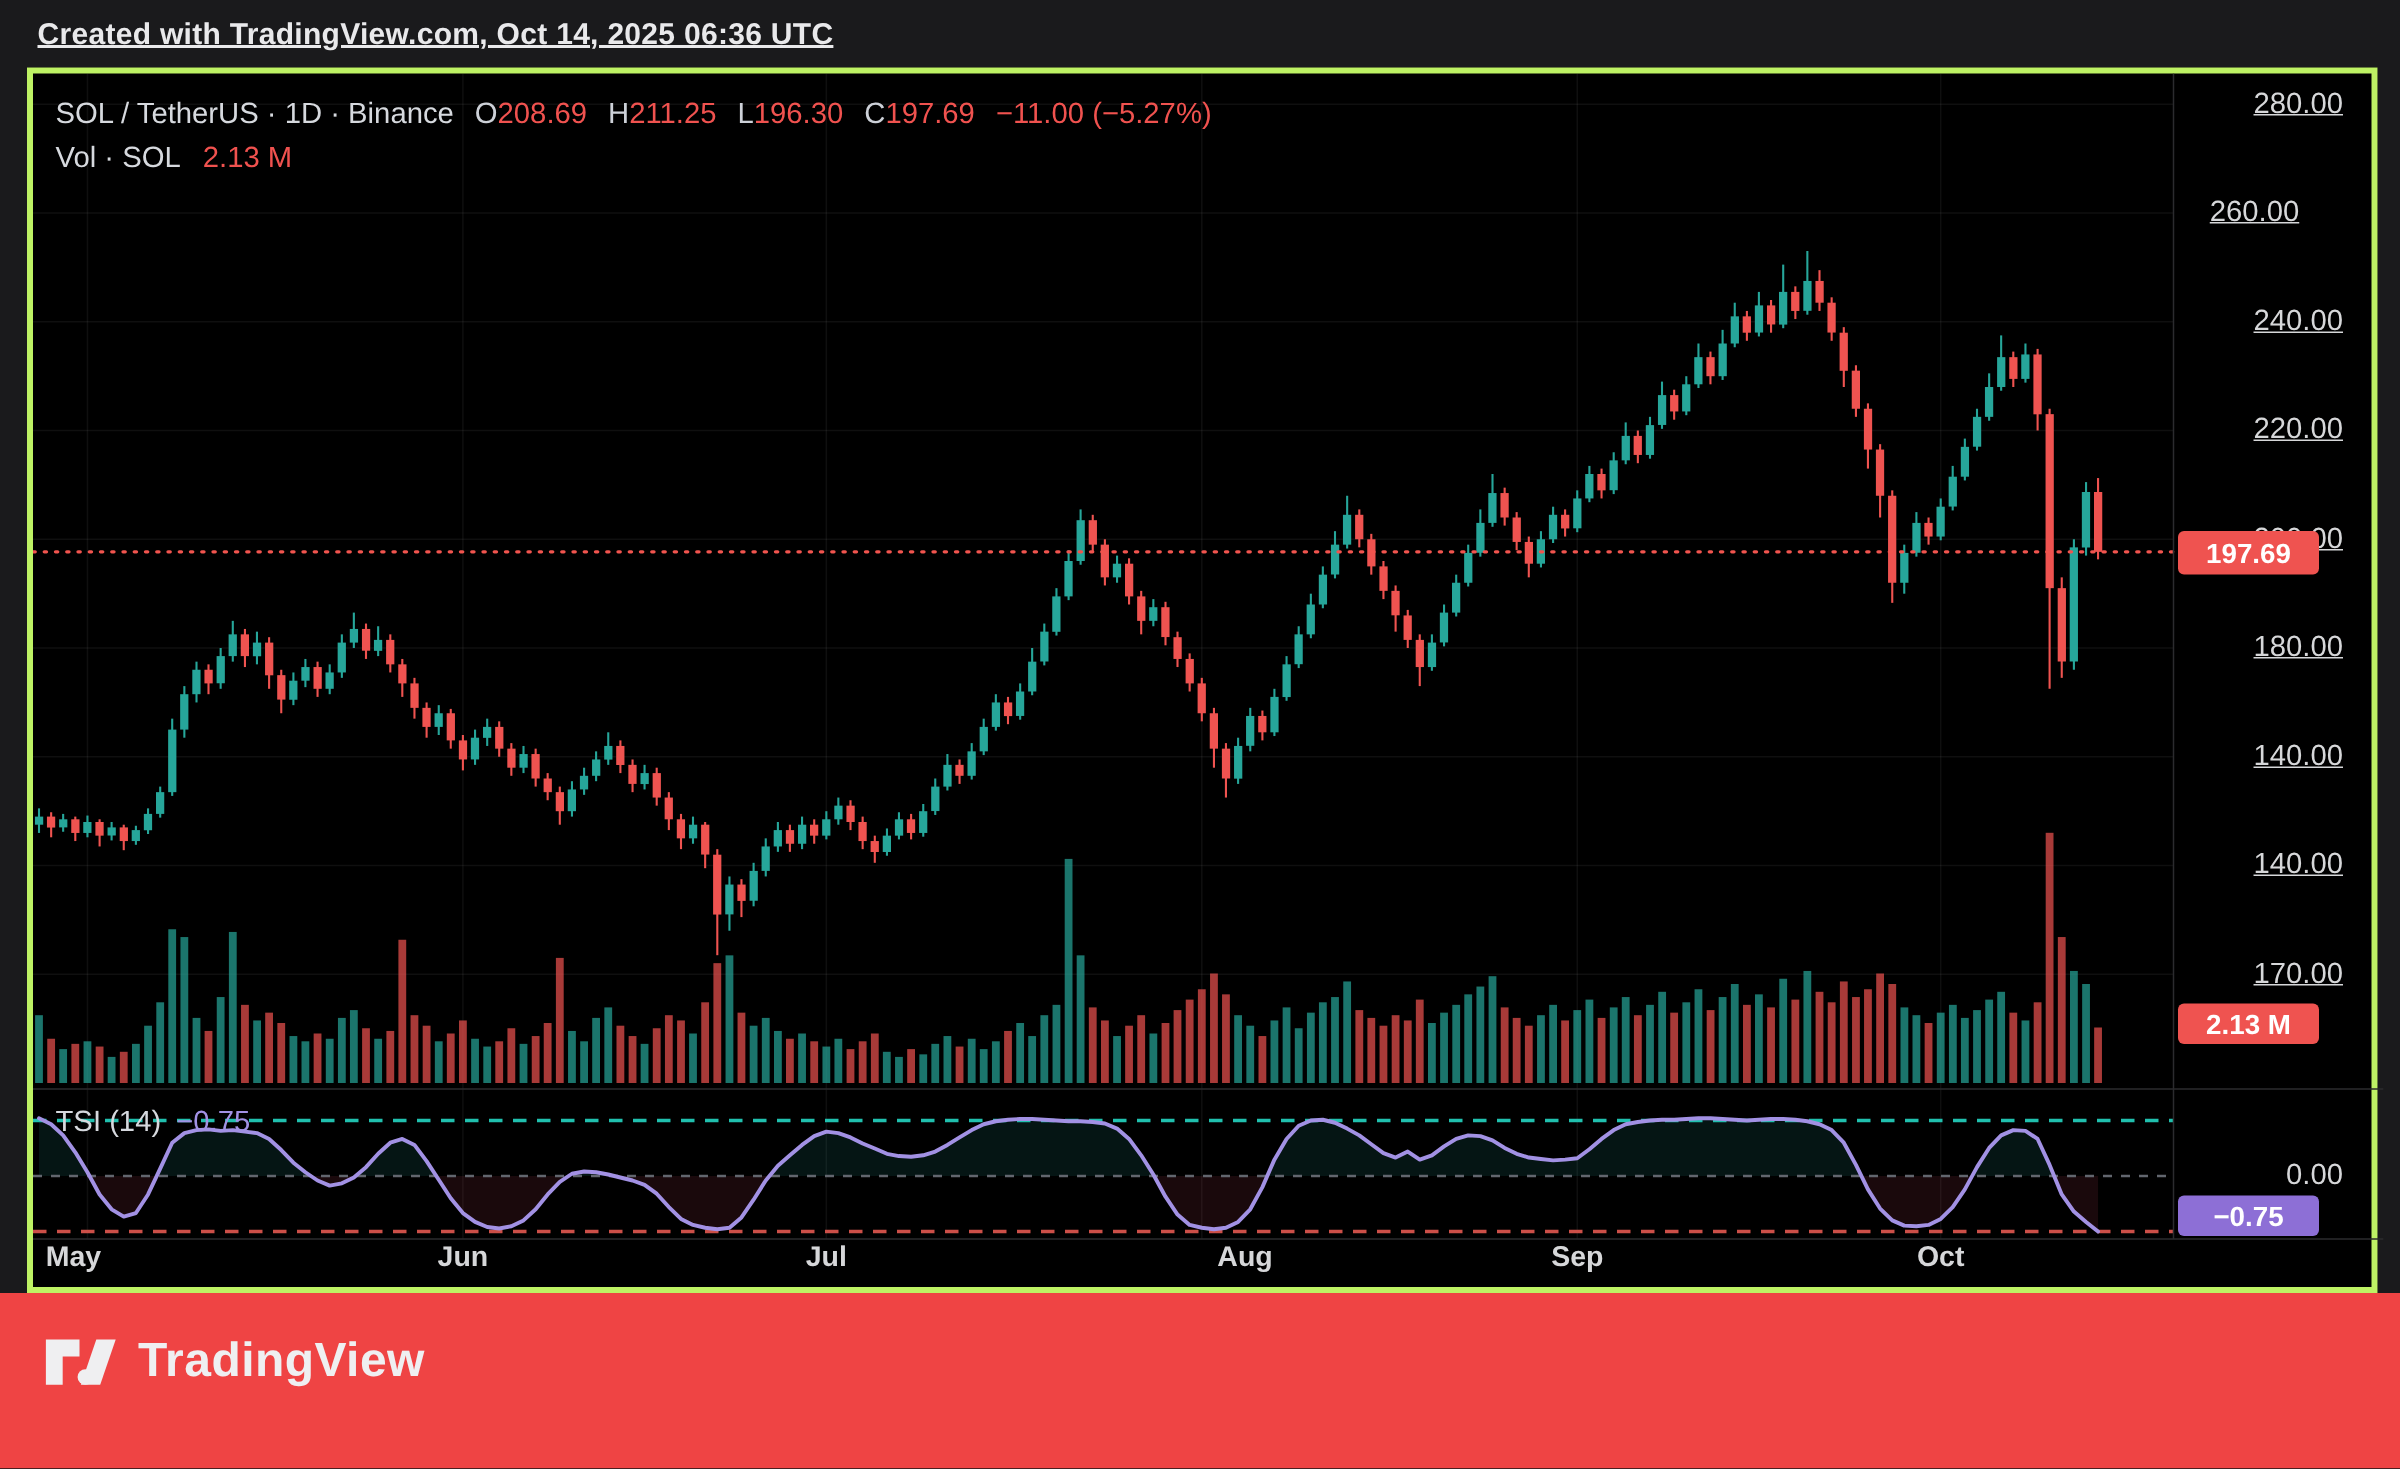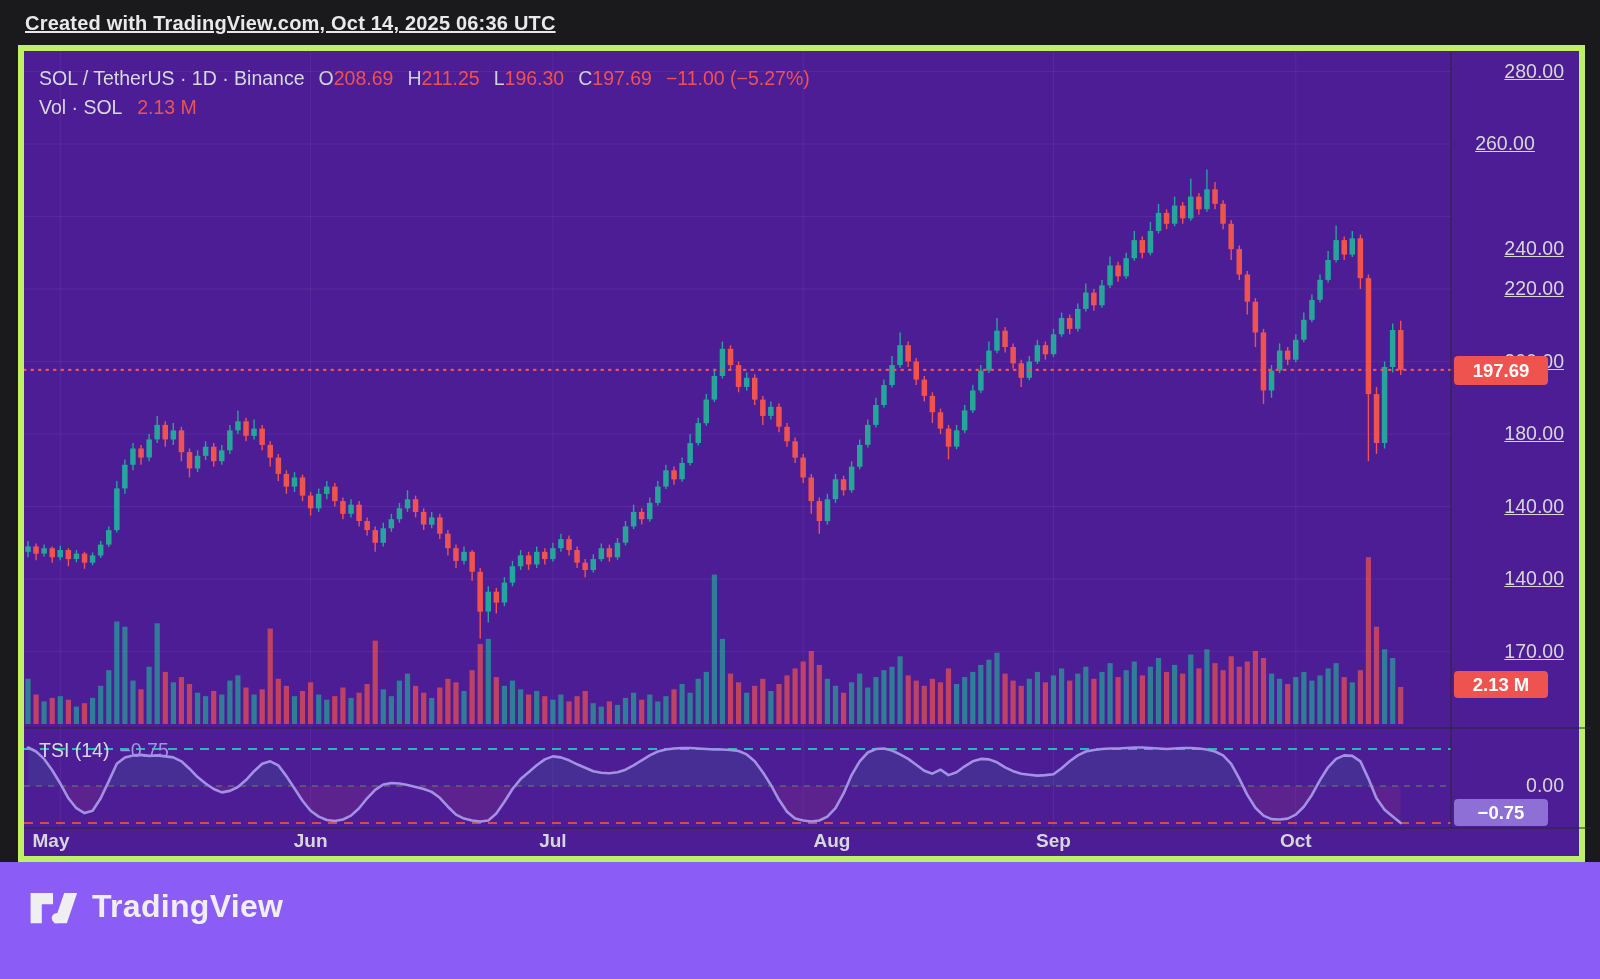--- a/index.html
+++ b/index.html
@@ -1,40 +1,40 @@
 <!DOCTYPE html>
 <html><head>
 <meta charset="utf-8">
 <style>
   html,body{margin:0;padding:0;background:#1a1a1c;width:1600px;height:979px;overflow:hidden;
     font-family:"Liberation Sans","DejaVu Sans",sans-serif;-webkit-font-smoothing:antialiased;}
   #stage{position:relative;width:1600px;height:979px;background:#1a1a1c;}
   #created{position:absolute;left:25px;top:12px;font-size:20px;font-weight:700;color:#e9e9eb;letter-spacing:.2px;text-decoration:underline;}
-  #frame{position:absolute;left:18px;top:45px;width:1567px;height:817px;background:#4c1d95;border:6px solid #bef264;box-sizing:border-box;}
+  #frame{position:absolute;left:18px;top:45px;width:1567px;height:817px;background:#000000;border:4px solid #bef264;box-sizing:border-box;}
   #chart-svg{position:absolute;left:0;top:0;}
   
   #legend{position:absolute;left:15px;top:13px;font-size:19.5px;color:#d6d9de;white-space:nowrap;}
   #legend .row{height:29px;line-height:29px;}
   .ohlc-l{color:#cdd1d8;margin-left:14px;}
   .ohlc-v{color:#f0524f;}
   .red{color:#f0524f;}
   
   .tick{position:absolute;left:1422px;width:118px;text-align:right;font-size:19.5px;color:#d6d7d9;text-decoration:underline;}
   .mon{position:absolute;top:779px;transform:translateX(-50%);font-size:19px;font-weight:600;color:#d6d7d9;}
   .badge{position:absolute;left:1430px;width:94px;height:29px;border-radius:4px;color:#fff;
     font-size:18.5px;font-weight:600;text-align:center;line-height:29px;}
   #price-badge{top:305px;background:#ef5350;}
   #vol-badge{top:620px;background:#ef5350;height:27px;line-height:27px;}
   #tsi-zero{position:absolute;left:1422px;top:723px;width:118px;text-align:right;font-size:19.5px;color:#d6d7d9;}
   #tsi-badge{top:748px;background:#8d6fd6;height:27px;line-height:27px;}
   
   #tsi-label{position:absolute;left:15px;top:688px;font-size:19.5px;color:#d6d9de;white-space:nowrap;}
   #tsi-label .val{color:#a291e4;margin-left:10px;}
   
-  #footer{position:absolute;left:0;top:862px;width:1600px;height:117px;background:#8b5cf6;}
+  #footer{position:absolute;left:0;top:862px;width:1600px;height:117px;background:#ef4444;}
   #logo{position:absolute;left:28px;top:21px;display:flex;align-items:center;}
   #logo-text{margin-left:14px;font-size:32px;font-weight:700;color:#efeff1;letter-spacing:.3px;}
 </style>
 </head>
 <body>
 
 <div id="stage">
 
   <div id="created">Created with TradingView.com, Oct 14, 2025 06:36 UTC</div>
 
@@ -596,21 +596,21 @@
       </div>
     </div>
 
     <div id="tsi-label">
       <span>TSI (14)</span><span class="val">−0.75</span>
     </div>
 
     <div id="ticks">
         <div class="tick" style="top: 8.5px;">280.00</div>
         <div class="tick" style="top: 81px; text-align: center;">260.00</div>
-        <div class="tick" style="top: 153.5px; margin-top: 32px;">240.00</div>
+        <div class="tick" style="top: 153.5px;">240.00</div>
         <div class="tick" style="top: 226px;">220.00</div>
         <div class="tick" style="top: 298.5px;">200.00</div>
         <div class="tick" style="top: 371px;">180.00</div>
         <div class="tick" style="top: 443.5px;">140.00</div>
         <div class="tick" style="top: 516px;">140.00</div>
         <div class="tick" style="top: 588.5px;">170.00</div>
       </div>
     <div id="months">
         <div class="mon" style="left: 27px;">May</div>
         <div class="mon" style="left: 286.625px;">Jun</div>

